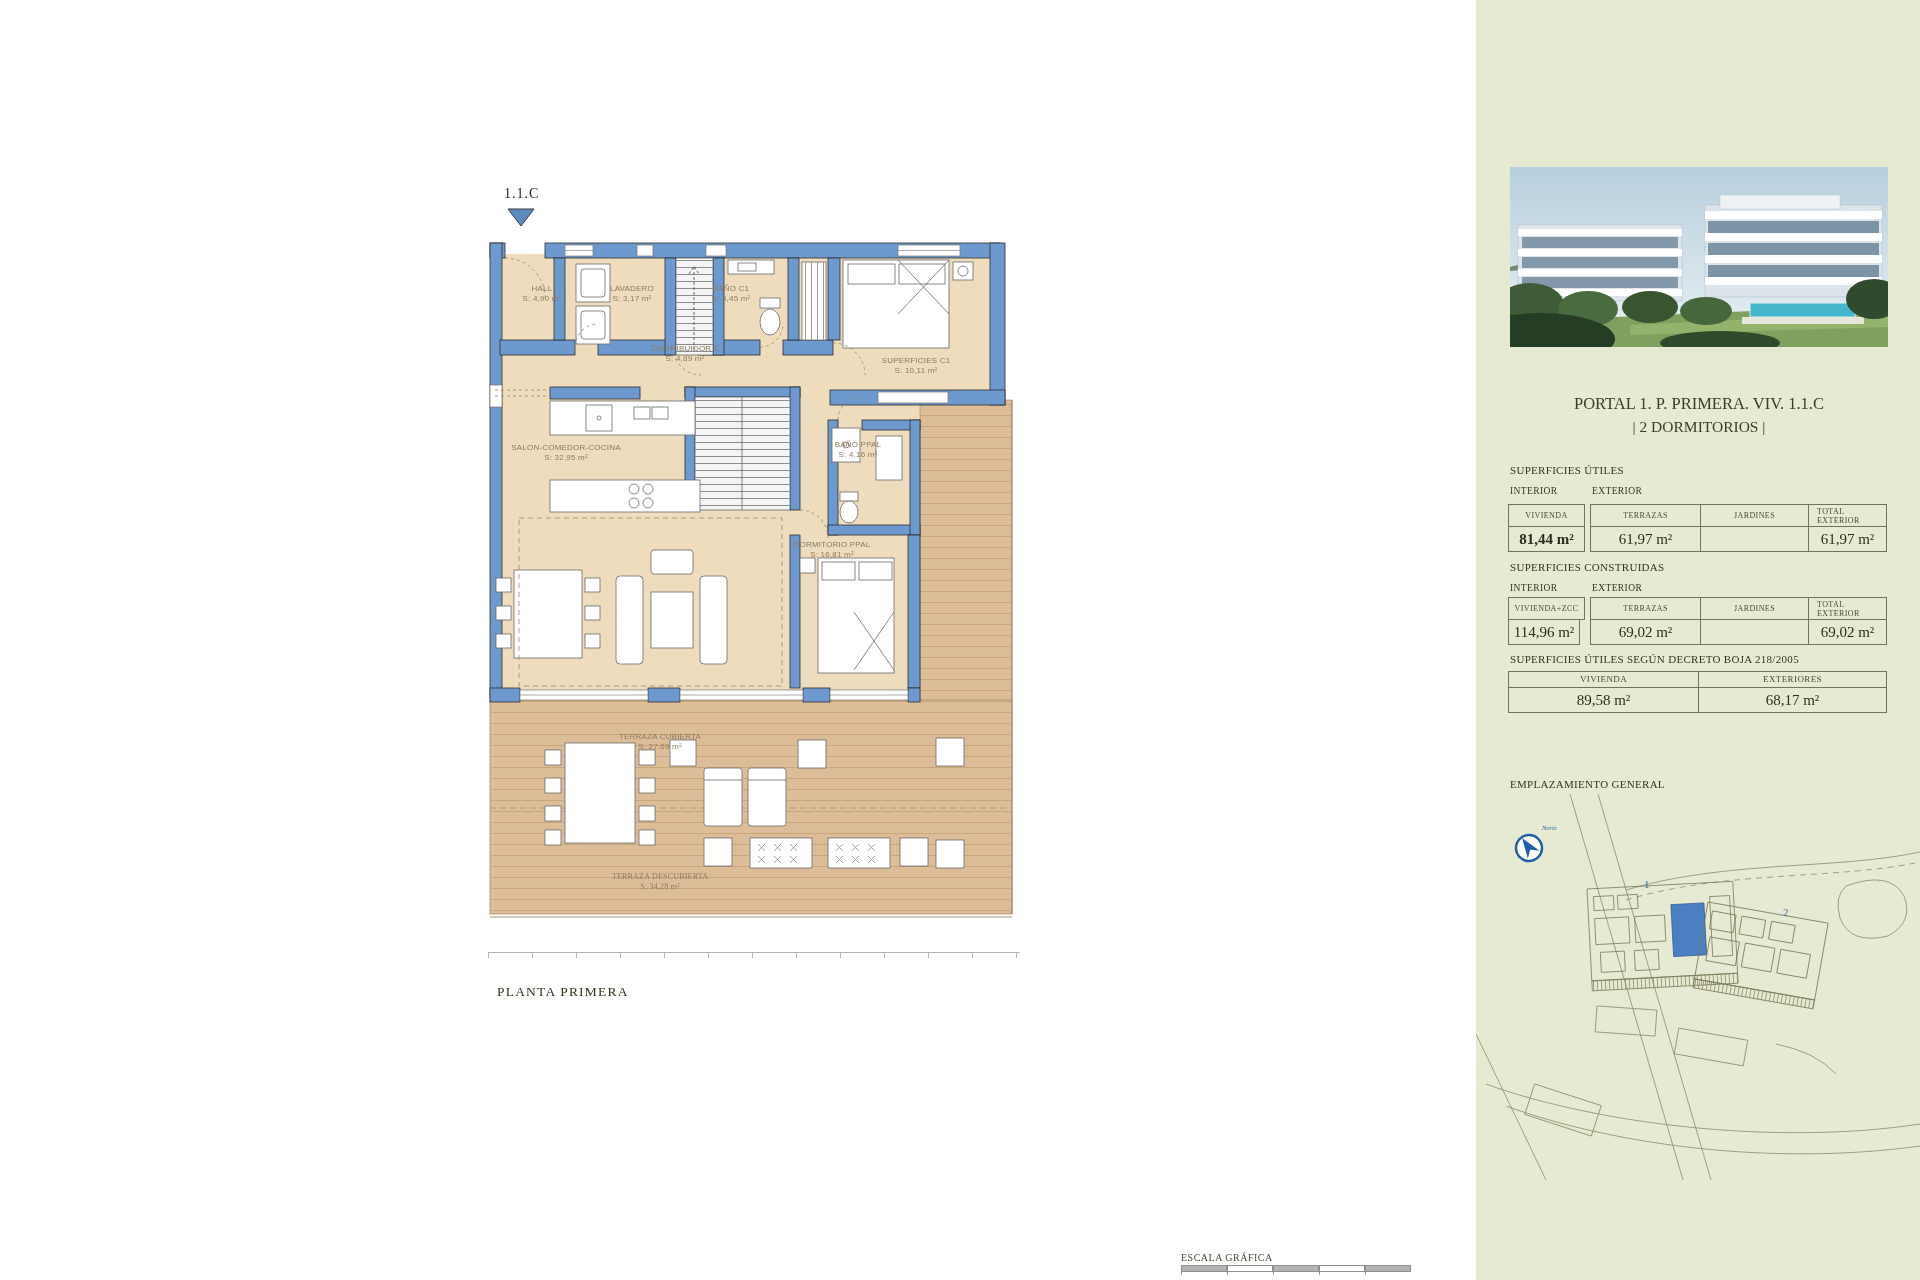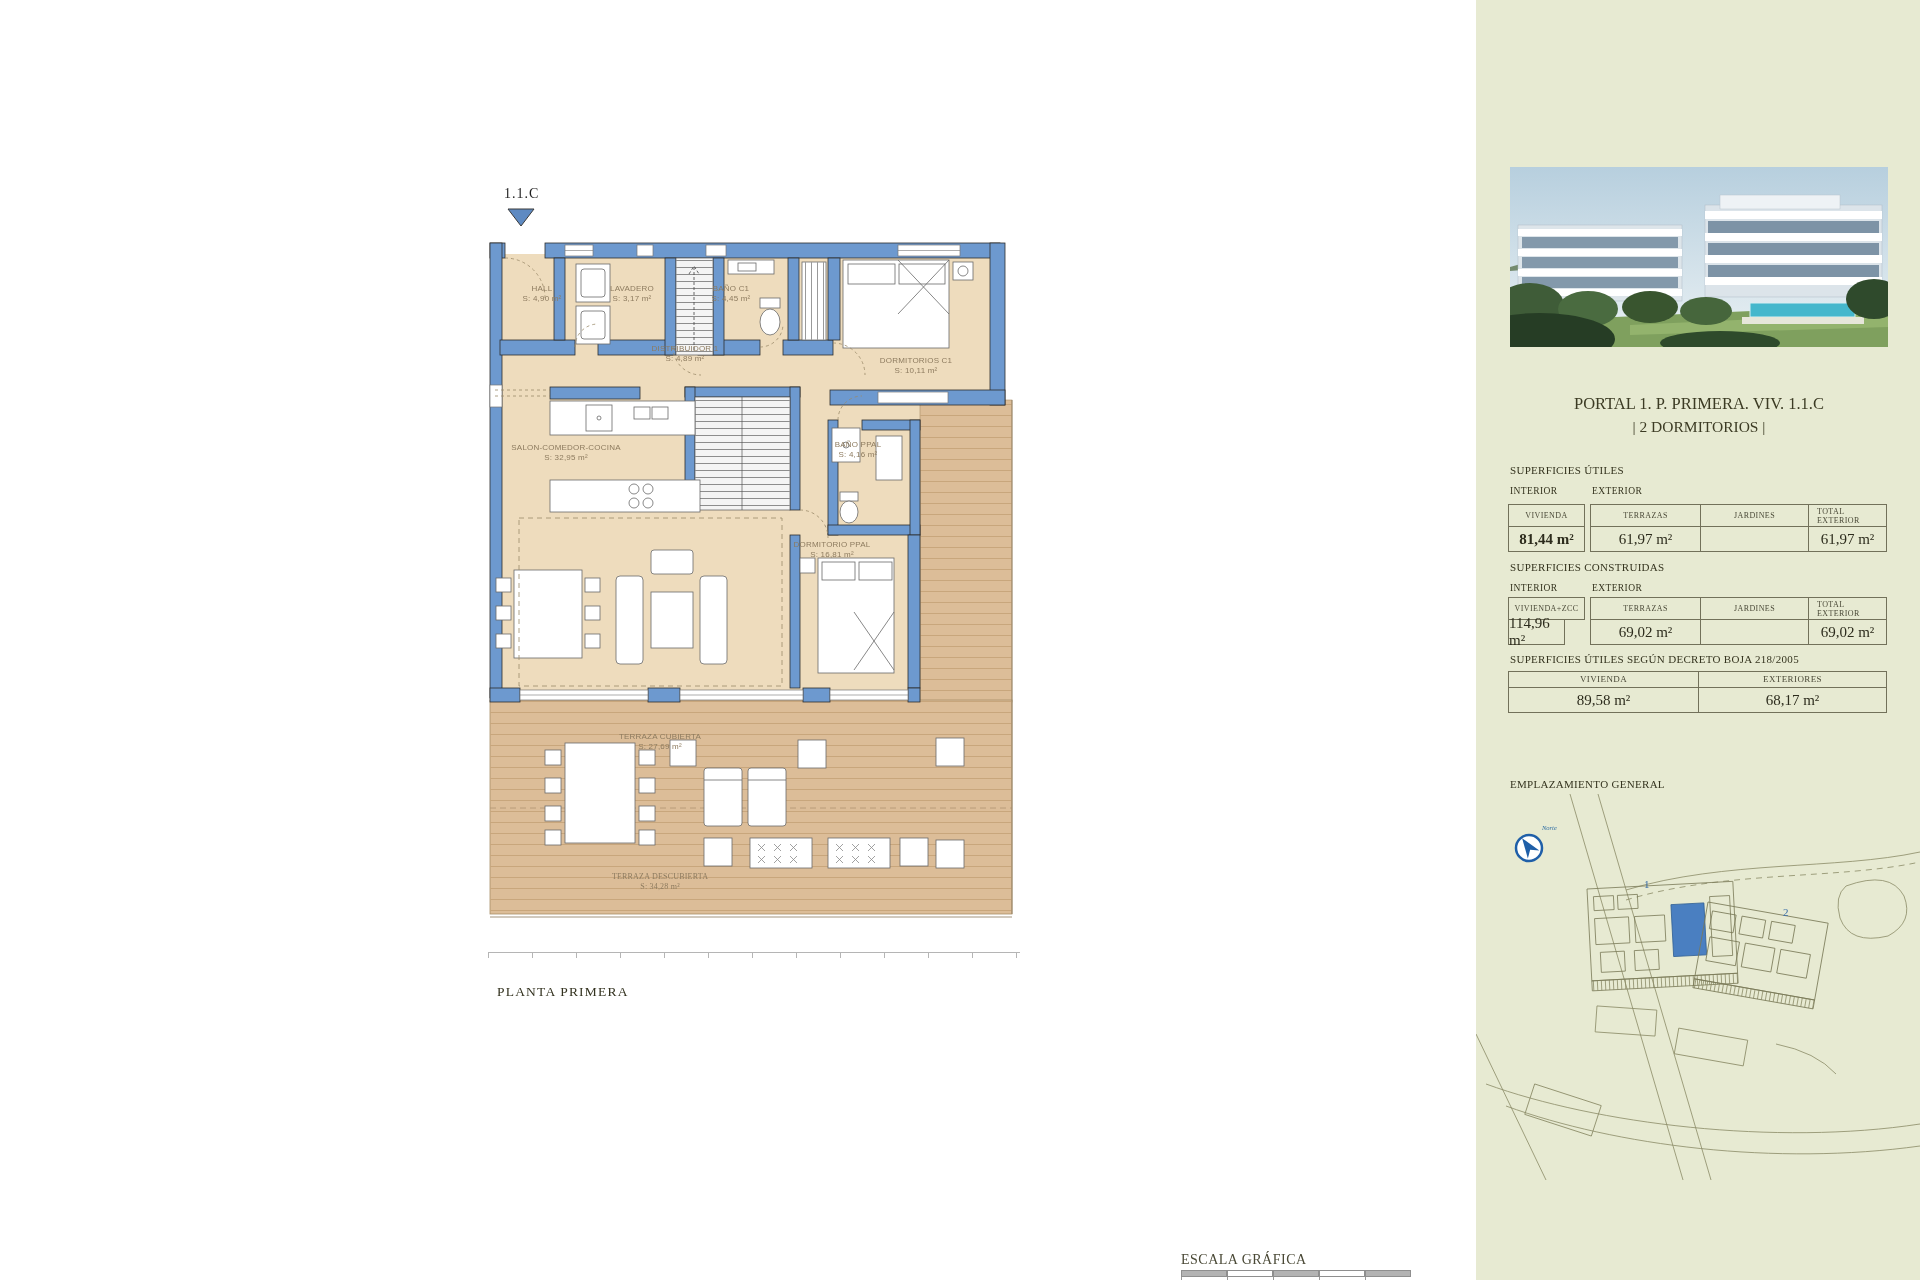--- a/index.html
+++ b/index.html
@@ -9,21 +9,21 @@
   
   #plan-wrap{left:488px;top:240px;width:532px;height:680px;}
   .rlabel{position:absolute;font-family:"Liberation Sans", sans-serif;font-size:8px;
           line-height:10px;color:#8d7b5f;text-align:center;letter-spacing:.2px;white-space:nowrap;}
   #marker-label{left:504px;top:186px;font-size:14px;color:#1e1e1e;letter-spacing:1px;}
   #marker-arrow{left:506px;top:208px;}
   #dim-line{left:488px;top:952px;width:532px;height:5px;border-top:1px solid #b5b5b5;
             background:repeating-linear-gradient(90deg,#b5b5b5 0 1px,transparent 1px 44px);}
   #planta-label{left:497px;top:984px;font-size:13.5px;color:#33321f;letter-spacing:1.2px;}
   #escala{left:1181px;top:1252px;}
-  #escala .lbl{font-size:14px;color:#4a4936;letter-spacing:.5px;margin-bottom:2px;}
+  #escala .lbl{font-size:10px;color:#4a4936;letter-spacing:.5px;margin-bottom:2px;}
   #escala .bar{font-size:0;}
   #escala .seg{display:inline-block;width:46px;height:7px;box-sizing:border-box;border:1px solid #8f8f8f;}
   #escala .seg.g{background:#b3b3b3;} #escala .seg.w{background:#ffffff;}
   #escala .ticks{height:3px;background:repeating-linear-gradient(90deg,#9a9a9a 0 1px,transparent 1px 46px);}
   
   #sidebar{left:1476px;top:0;width:444px;height:1280px;background:#e7ead2;}
   #sidebar .shead{position:absolute;font-size:11px;color:#35341f;letter-spacing:.3px;}
   #sidebar .ssub{position:absolute;font-size:9.5px;color:#35341f;letter-spacing:.4px;}
   .t1{position:absolute;left:34px;width:378px;text-align:center;color:#3c3b24;}
   .scell{position:absolute;box-sizing:border-box;border:1px solid #72715a;display:flex;
@@ -222,21 +222,21 @@
     </div>
   <div class="rlabel" style="left:203px;top:44px;width:80px;">
       <div>BAÑO C1</div>
       <div>S: 4,45 m²</div>
     </div>
   <div class="rlabel" style="left:137px;top:104px;width:120px;">
       <div>DISTRIBUIDOR 1</div>
       <div>S: 4,89 m²</div>
     </div>
   <div class="rlabel" style="left:378px;top:116px;width:100px;">
-      <div>DORMITORIOS C1</div>
+      <div>SUPERFICIES C1</div>
       <div>S: 10,11 m²</div>
     </div>
   <div class="rlabel" style="left:18px;top:203px;width:120px;">
       <div>SALON-COMEDOR-COCINA</div>
       <div>S: 32,95 m²</div>
     </div>
   <div class="rlabel" style="left:330px;top:200px;width:80px;">
       <div>BAÑO PPAL</div>
       <div>S: 4,16 m²</div>
     </div>
@@ -325,21 +325,21 @@
     <div class="scell val" style="left:224px;top:526px;width:109px;height:26px;"></div>
     <div class="scell head" style="left:332px;top:504px;width:79px;height:23px;padding:0 8px;">TOTAL EXTERIOR</div>
     <div class="scell val" style="left:332px;top:526px;width:79px;height:26px;">61,97 m²</div>
   </div>
 
   <div class="shead" style="left:34px;top:561px;">SUPERFICIES CONSTRUIDAS</div>
   <div class="ssub" style="left:34px;top:583px;">INTERIOR</div>
   <div class="ssub" style="left:116px;top:583px;">EXTERIOR</div>
   <div>
     <div class="scell head" style="left:32px;top:597px;width:77px;height:23px;">VIVIENDA+ZCC</div>
-    <div class="scell val" style="left:32px;top:619px;width:57px;height:26px;">114,96 m²</div>
+    <div class="scell val" style="left:32px;top:619px;width:72px;height:26px;">114,96 m²</div>
     <div class="scell head" style="left:114px;top:597px;width:111px;height:23px;">TERRAZAS</div>
     <div class="scell val" style="left:114px;top:619px;width:111px;height:26px;">69,02 m²</div>
     <div class="scell head" style="left:224px;top:597px;width:109px;height:23px;">JARDINES</div>
     <div class="scell val" style="left:224px;top:619px;width:109px;height:26px;"></div>
     <div class="scell head" style="left:332px;top:597px;width:79px;height:23px;padding:0 8px;">TOTAL EXTERIOR</div>
     <div class="scell val" style="left:332px;top:619px;width:79px;height:26px;">69,02 m²</div>
   </div>
 
   <div class="shead" style="left:34px;top:653px;font-size:11px;">SUPERFICIES ÚTILES SEGÚN DECRETO BOJA 218/2005</div>
   <div>

